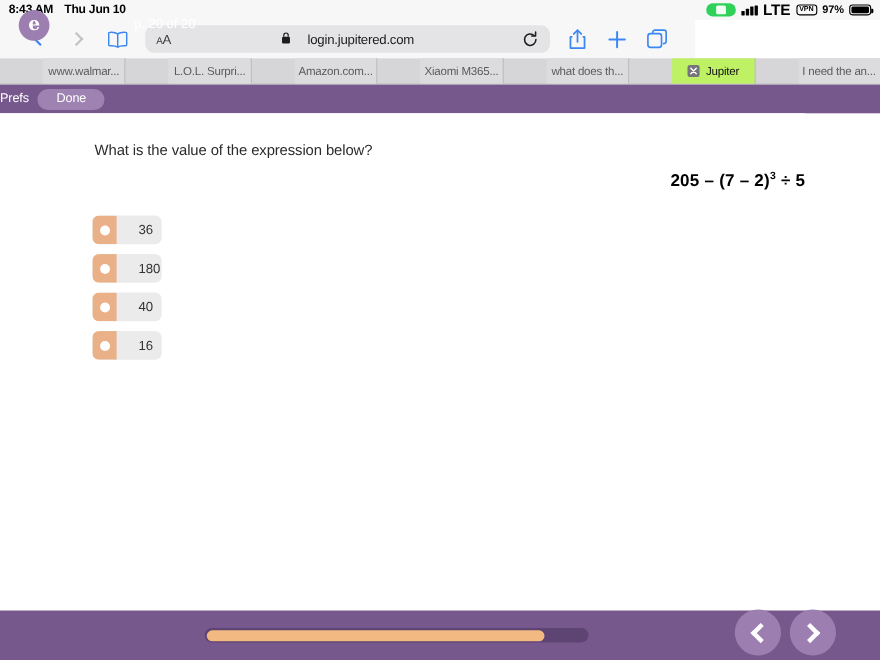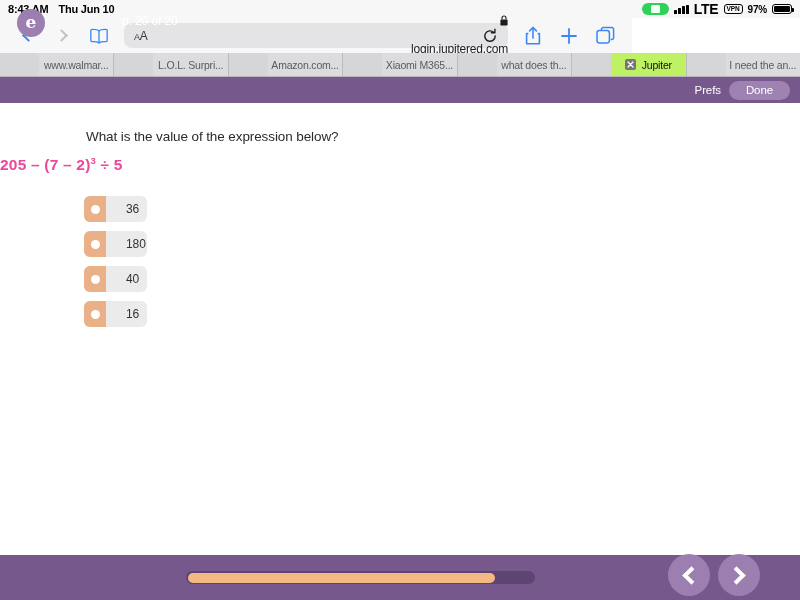--- a/index.html
+++ b/index.html
@@ -45,36 +45,36 @@
   }
   .batt::after {
     content:""; position:absolute; right:-3px; top:3px;
     width:1.6px; height:4px; background:#000; border-radius:0 1px 1px 0;
   }
   .batt i { display:block; height:100%; width:97%; background:#000; border-radius:1.3px; }
 
   
   .toolbar {
     position:absolute; left:0; top:18px; width:632px; height:35px;
-    background:#f7f7f7; display:flex; align-items:center; padding:0 16px; gap:14px;
+    background:#f7f7f7; display:flex; align-items:center; padding:0 24px; gap:14px;
   }
   .nav-btn { width:22px; height:22px; display:flex; align-items:center; justify-content:center; }
   .chev { width:9px; height:9px; border-right:2.2px solid #3b88f5; border-bottom:2.2px solid #3b88f5; }
   .chev.left { transform: rotate(135deg); margin-left:3px; }
   .chev.right { transform: rotate(-45deg); margin-right:3px; border-color:#bfc3c7; }
   .book-icon { width:20px; height:16px; }
   .urlbar {
     flex:1; height:25px; background:#e4e4e6; border-radius:8px;
     display:flex; align-items:center; position:relative; padding:0 10px;
   }
   .aa { font-size:12px; color:#3c3c3e; font-weight:500; letter-spacing:-0.3px; }
   .aa small { font-size:9px; }
   .url-center {
-    position:absolute; left:0; right:0; display:flex; align-items:flex-end;
-    justify-content:center; gap:16px; pointer-events:none;flex-direction:column;
+    position:absolute; left:0; right:0; display:flex; align-items:flex-start;
+    justify-content:center; gap:16px; pointer-events:none;
   }
   .url-text { font-size:12px; color:#1c1c1e; letter-spacing:-0.2px; }
   .lock { width:8px; height:11px; }
   .reload { margin-left:auto; width:16px; height:16px; }
   .tb-icon { width:22px; height:22px; display:flex; align-items:center; justify-content:center; }
 
   
   .tabbar {
     position:absolute; left:0; top:53px; width:800px; height:24px;
     background:#d6d6d8; display:flex; border-bottom:1px solid #b9b9bb;
@@ -91,39 +91,39 @@
   .tab-close {
     width:11px; height:11px; background:#76767a; border-radius:2px;
     display:flex; align-items:center; justify-content:center; flex:none;
   }
   .tab-close svg { display:block; }
 
   
   .app-header {
     position:absolute; left:0; top:77px; width:800px; height:26px;
     background:#77588d; display:flex; align-items:center;
-    justify-content:flex-end; padding-right:10px; gap:8px;padding-left:8px;
+    padding-right:10px; gap:8px;
   }
   .prefs { font-size:11.5px; color:#ffffff; letter-spacing:-0.1px; }
   .done-btn {
     background:#9e82b1; color:#ffffff; font-size:11.5px;
     border-radius:11px; padding:3.5px 17px; letter-spacing:-0.1px;
   }
 
   
   .content {
     position:absolute; left:0; top:103px; width:732px; height:452px; background:#fff;
   }
   .question {
     position:absolute; left:86px; top:26px;
     font-size:13.5px; color:#2b2b2b; letter-spacing:-0.1px;
   }
   .expression {
-    position:absolute; left:0; right:0; top:52px; text-align:left;
-    font-size:15.5px; font-weight:bold; color:#ec4899; letter-spacing:0.2px;
+    position:absolute; left:0; right:0; top:52px; text-align:right;
+    font-size:15.5px; font-weight:bold; color:#000000; letter-spacing:0.2px;
   }
   .expression sup { font-size:9.5px; vertical-align:super; font-weight:bold; }
 
   .choices { position:absolute; left:84px; top:93px; display:flex; flex-direction:column; gap:9px; }
   .choice {
     display:flex; align-items:center; width:63px; height:26px;
     border-radius:6px; overflow:hidden; background:#ebebeb;
   }
   .choice-bullet {
     width:22px; height:26px; background:#eab088; flex:none;

